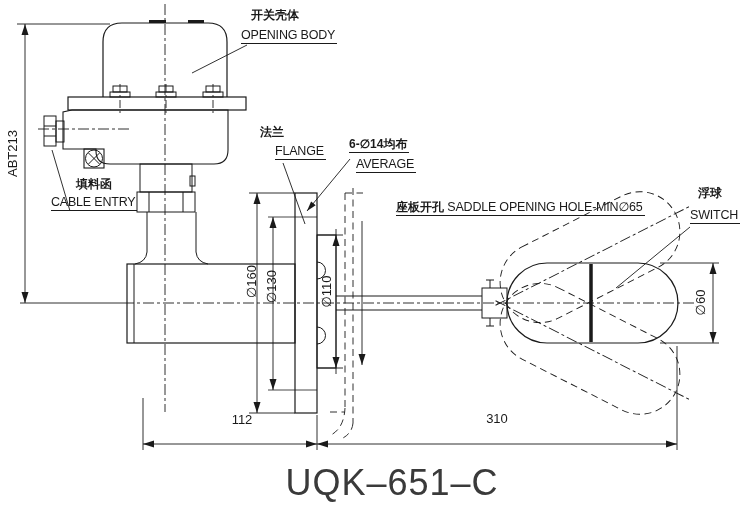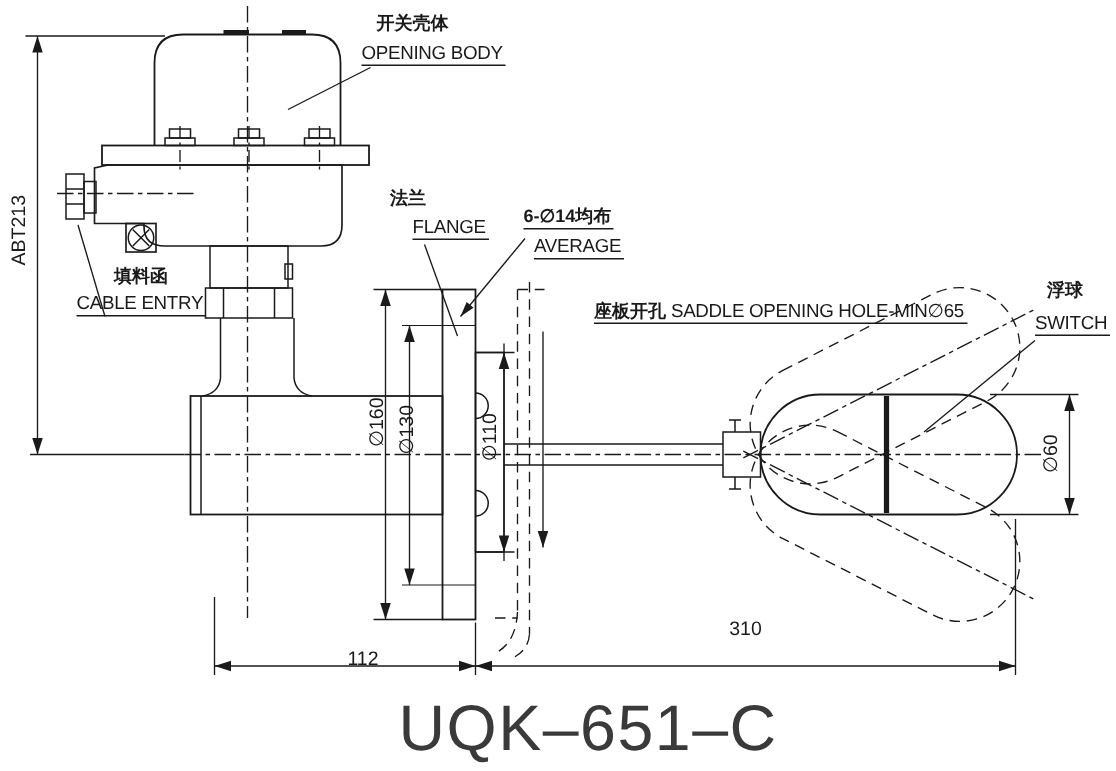--- a/index.html
+++ b/index.html
@@ -6,21 +6,21 @@
   #stage{position:relative;width:744px;height:514px;background:#ffffff;overflow:hidden;
          font-family:"Liberation Sans",sans-serif;}
   #stage svg{position:absolute;left:0;top:0;}
   .label{position:absolute;font-family:"Liberation Sans",sans-serif;font-size:12.5px;
          letter-spacing:-0.2px;color:#1a1a1a;white-space:nowrap;line-height:1.15;}
   .cjk{font-weight:600;font-size:12px;letter-spacing:0;}
   .ul{border-bottom:1.2px solid #1a1a1a;padding:0 2px 1px 0;}
   .rot{transform:rotate(-90deg);text-align:center;}
   .dim{font-size:13px;letter-spacing:0;}
   .center{text-align:center;}
-  .title{font-size:43px;color:#3a3a3a;letter-spacing:1px;font-weight:400;}
+  .title{font-size:36px;color:#3a3a3a;letter-spacing:1px;font-weight:400;}
 </style>
 </head>
 <body>
 
 <div id="stage">
 
   <svg width="744" height="514" viewBox="0 0 744 514">
     <g stroke="#1a1a1a" fill="none" stroke-width="1">
 
       <g stroke-width="0.9">
@@ -192,17 +192,17 @@
   <div class="label" style="left:354px;top:200px;margin-left:42px;"><span class="ul"><span class="cjk">座板开孔</span> <span>SADDLE OPENING HOLE-MIN∅65</span></span></div>
 
   <div class="label cjk center" style="left:693px;top:187px;width:34px;">浮球</div>
   <div class="label" style="left:690px;top:208px;"><span class="ul">SWITCH</span></div>
 
   <div class="label rot dim" style="left:229px;top:274px;width:46px;">∅160</div>
   <div class="label rot dim" style="left:249px;top:279px;width:46px;">∅130</div>
   <div class="label rot dim" style="left:304px;top:284px;width:46px;">∅110</div>
   <div class="label rot dim" style="left:681px;top:295px;width:40px;">∅60</div>
 
-  <div class="label dim center" style="left:222px;top:432px;width:40px;">112</div>
+  <div class="label dim center" style="left:222px;top:413px;width:40px;">112</div>
   <div class="label dim center" style="left:477px;top:412px;width:40px;">310</div>
 
   <div class="label title center" style="left:262px;top:462px;width:260px;">UQK–651–C</div>
 </div>
 
 </body></html>

